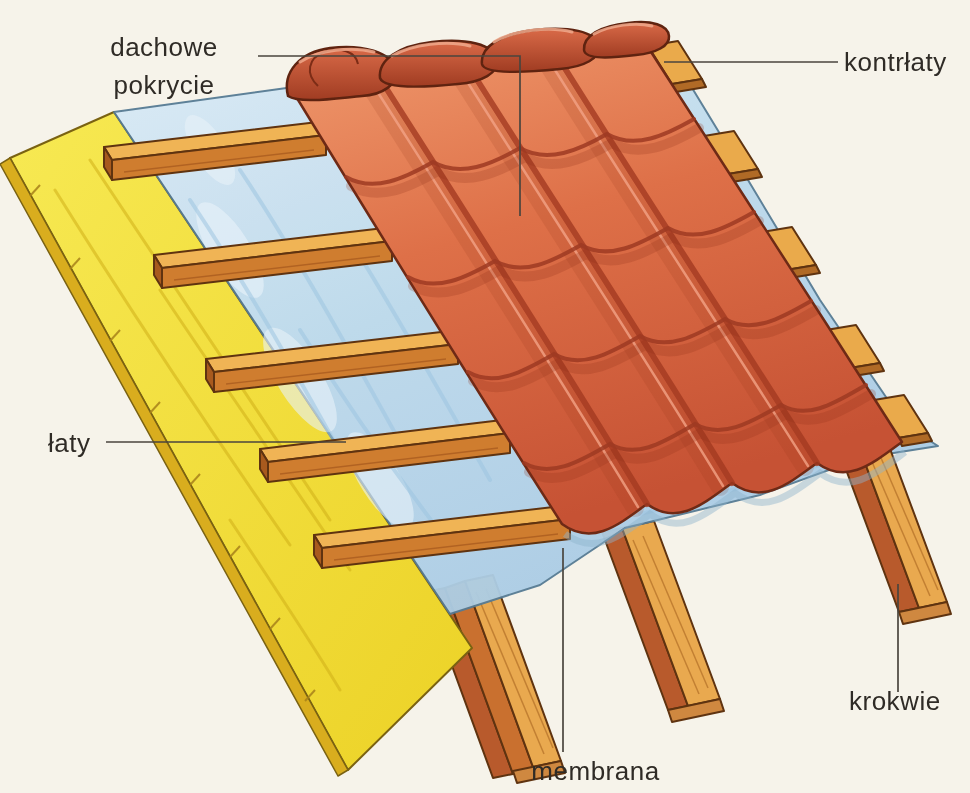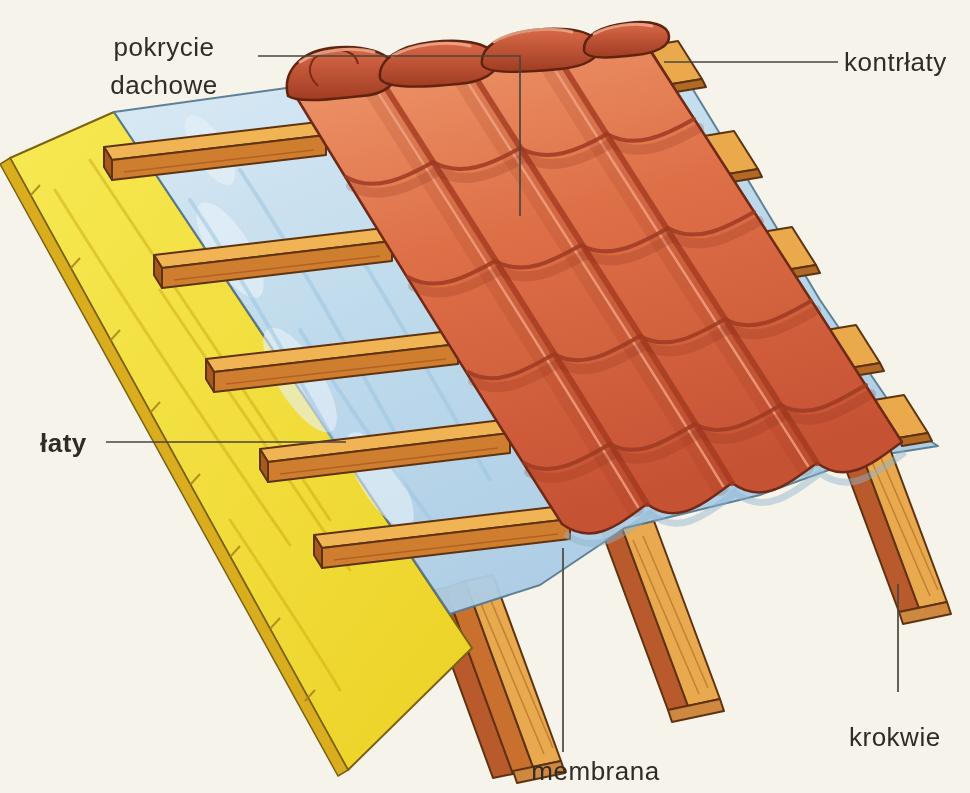--- a/index.html
+++ b/index.html
@@ -231,20 +231,20 @@
     <g>
       <polyline class="leader" points="258,56 520,56 520,216"></polyline>
       <line class="leader" x1="838" y1="62" x2="664" y2="62"></line>
       <line class="leader" x1="106" y1="442" x2="346" y2="442"></line>
       <line class="leader" x1="563" y1="752" x2="563" y2="548"></line>
       <line class="leader" x1="898" y1="692" x2="898" y2="584"></line>
     </g>
   </svg>
 
   <div class="lbl lbl-stack" style="left:84px;top:28px;width:160px;">
+    <div>dachowe</div>
     <div>pokrycie</div>
-    <div>dachowe</div>
   </div>
   <div class="lbl" style="left:844px;top:47px;">kontrłaty</div>
-  <div class="lbl" style="left:40px;top:428px;font-weight:bold;">łaty</div>
+  <div class="lbl" style="left:48px;top:428px;">łaty</div>
   <div class="lbl" style="left:528px;top:756px;width:135px;text-align:center;">membrana</div>
-  <div class="lbl" style="left:849px;top:722px;">krokwie</div>
+  <div class="lbl" style="left:849px;top:686px;">krokwie</div>
 </div>
 
 </body></html>

